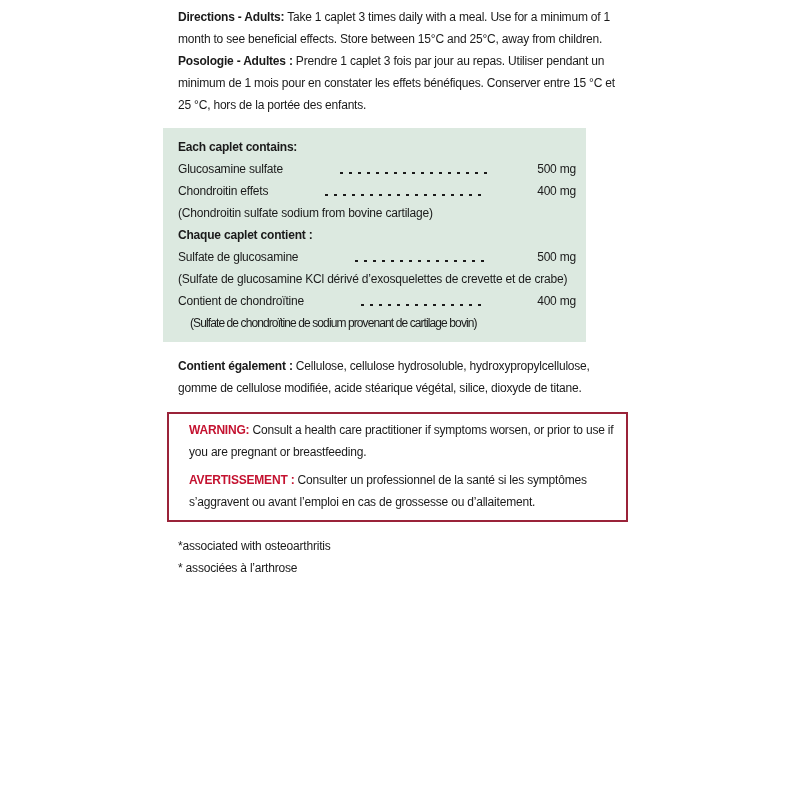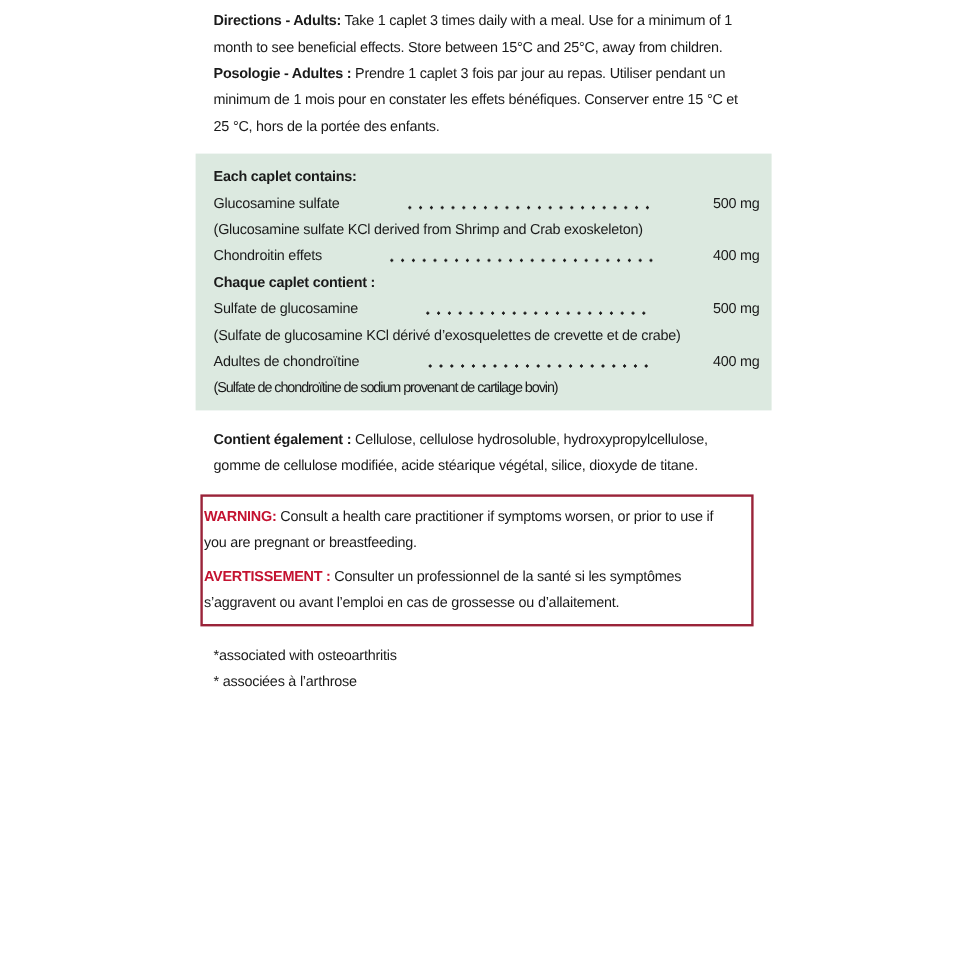--- a/index.html
+++ b/index.html
@@ -31,51 +31,51 @@
   p { margin: 0; }
   b { font-weight: 700; }
 
   .indent { padding-left: 15px; }
 
   
   .green-panel {
     margin-top: 12px;
     background: var(--panel-bg);
     padding: 8px 10px 8px 15px;
-    width: 480px;
+    width: 423px;
   }
   .ing-heading { font-weight: 700; }
   .ing-row {
     display: flex;
     align-items: baseline;
     gap: 48px;
   }
   .ing-name { white-space: nowrap; }
   .dots {
     flex: 1 1 auto;
     min-width: 18px;
     height: 14px;
     align-self: flex-end;
     margin: 0 2px 4px 6px;
     background-image: radial-gradient(circle, var(--body) 1.15px, rgba(0,0,0,0) 1.35px);
     background-size: 9px 6px;
     background-position: left bottom;
     background-repeat: repeat-x;
   }
   .ing-amt { white-space: nowrap; }
-  .tight { white-space: nowrap; letter-spacing: -0.9px; }
+  .tight { white-space: nowrap; letter-spacing: -0.9px; margin-left: 12px; }
 
   .also-section { margin-top: 13px; }
 
   .warn-box {
     margin-top: 13px;
     margin-left: 4px;
     width: 461px;
     border: 2px solid var(--warn-border);
-    padding: 5px 10px 7px 1px;
+    padding: 5px 10px 7px 20px;
   }
   .warn-label { color: var(--warn-red); font-weight: 700; }
   .warn-fr { margin-top: 6px; }
 
   .footnotes { margin-top: 13px; }
 </style>
 </head>
 <body>
 
 <div class="label-col">
@@ -92,39 +92,39 @@
   </section>
 
   <section class="green-panel">
     <div class="ing-heading">Each caplet contains:</div>
 
     <div class="ing-row">
       <span class="ing-name">Glucosamine sulfate</span>
       <span class="dots"></span>
       <span class="ing-amt">500 mg</span>
     </div>
-    <div class="ing-note">(Glucosamine sulfate KCl derived from Shrimp and Crab exoskeleton)</div>
 
     <div class="ing-row">
       <span class="ing-name">Chondroitin effets</span>
       <span class="dots"></span>
       <span class="ing-amt">400 mg</span>
     </div>
+    <div class="ing-note">(Chondroitin sulfate sodium from bovine cartilage)</div>
 
     <div class="ing-heading">Chaque caplet contient :</div>
 
     <div class="ing-row">
       <span class="ing-name">Sulfate de glucosamine</span>
       <span class="dots"></span>
       <span class="ing-amt">500 mg</span>
     </div>
     <div class="ing-note">(Sulfate de glucosamine KCl dérivé d’exosquelettes de crevette et de crabe)</div>
 
     <div class="ing-row">
-      <span class="ing-name">Adultes de chondroïtine</span>
+      <span class="ing-name">Contient de chondroïtine</span>
       <span class="dots"></span>
       <span class="ing-amt">400 mg</span>
     </div>
     <div class="ing-note tight">(Sulfate de chondroïtine de sodium provenant de cartilage bovin)</div>
   </section>
 
   <section class="also-section indent">
     <p>
       <b>Contient également :</b>
       <span>Cellulose, cellulose hydrosoluble, hydroxypropylcellulose, gomme de cellulose modifiée, acide stéarique végétal, silice, dioxyde de titane.</span>

